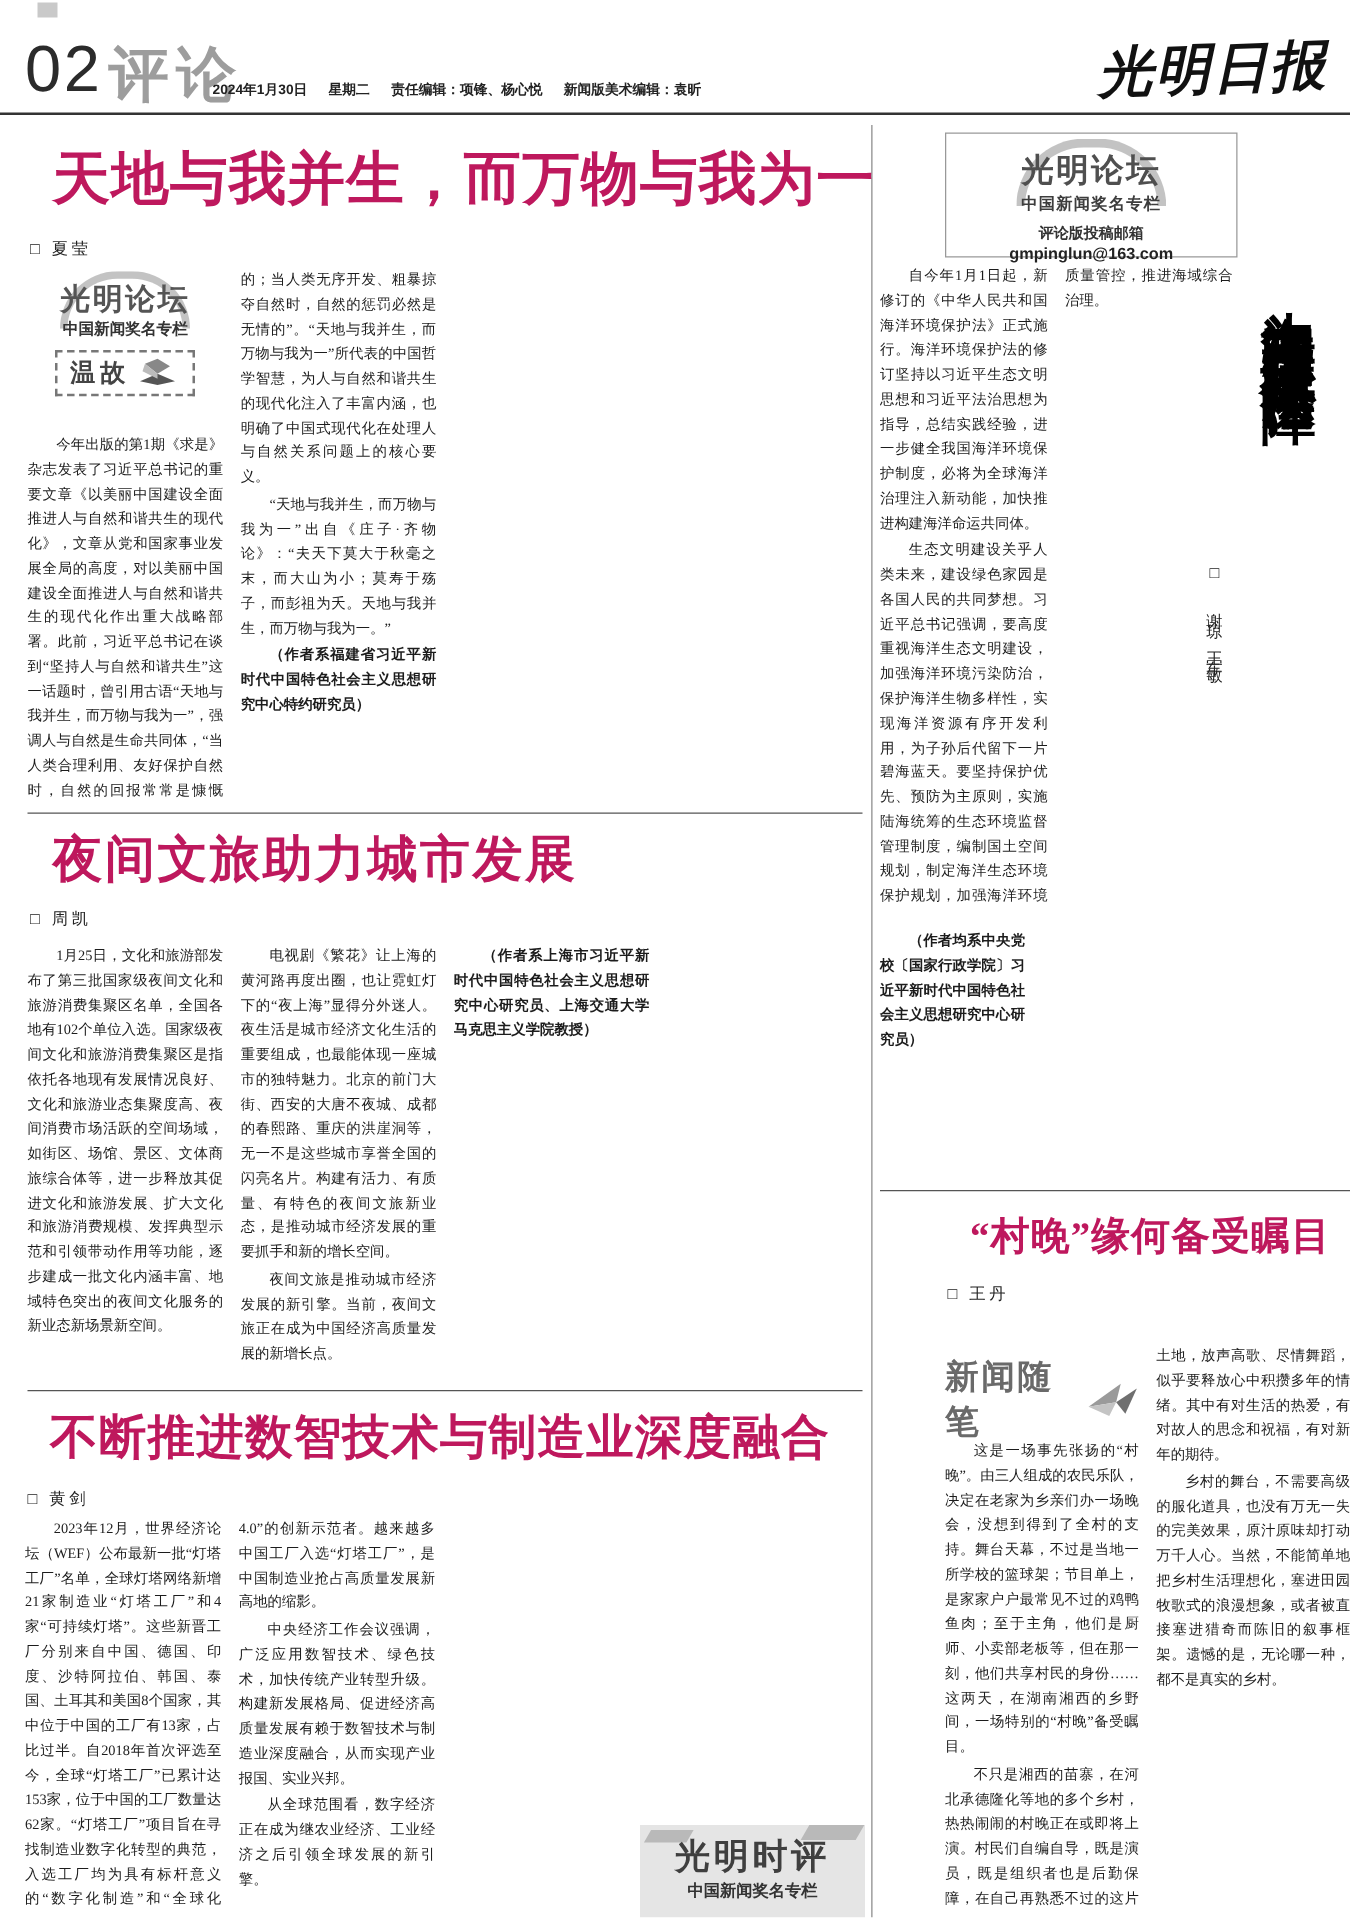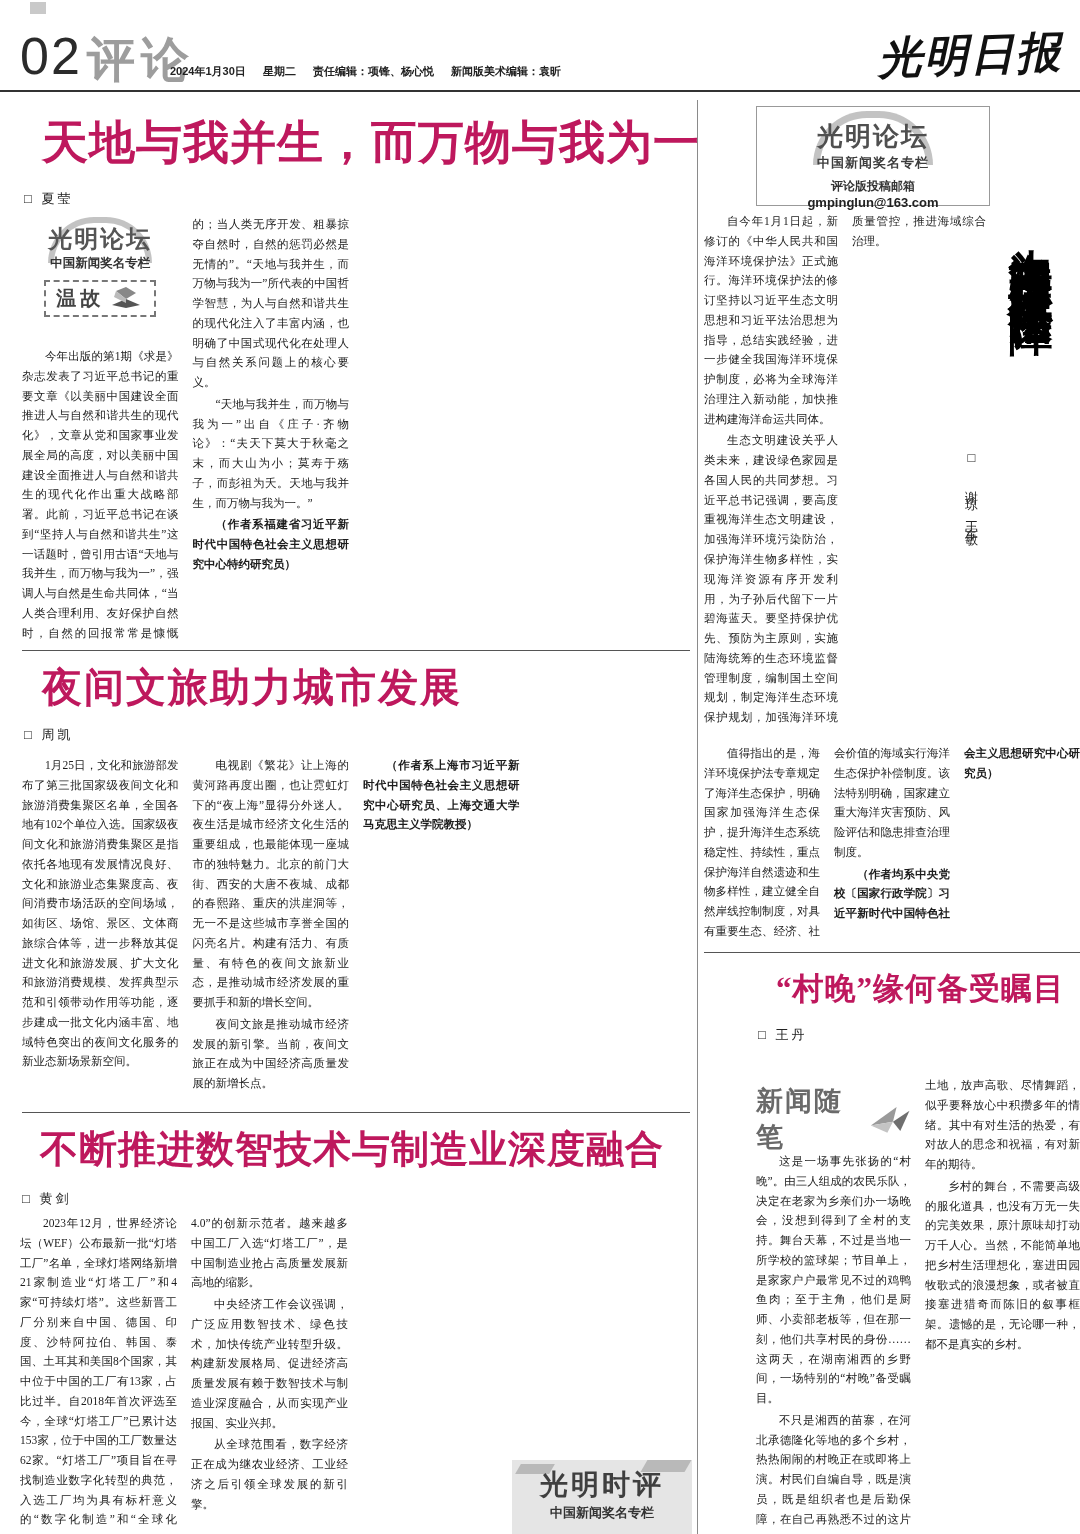--- a/index.html
+++ b/index.html
@@ -159,21 +159,20 @@
     <div class="abs ocean-title">为海洋强国建设提供法治保障</div>
     <div class="abs ocean-by">□ 谢琼　王军敏</div>
     <div class="abs cols ocean-a">
       <div>
           <p class="para">自今年1月1日起，新修订的《中华人民共和国海洋环境保护法》正式施行。海洋环境保护法的修订坚持以习近平生态文明思想和习近平法治思想为指导，总结实践经验，进一步健全我国海洋环境保护制度，必将为全球海洋治理注入新动能，加快推进构建海洋命运共同体。</p>
           <p class="para">生态文明建设关乎人类未来，建设绿色家园是各国人民的共同梦想。习近平总书记强调，要高度重视海洋生态文明建设，加强海洋环境污染防治，保护海洋生物多样性，实现海洋资源有序开发利用，为子孙后代留下一片碧海蓝天。要坚持保护优先、预防为主原则，实施陆海统筹的生态环境监督管理制度，编制国土空间规划，制定海洋生态环境保护规划，加强海洋环境质量管控，推进海域综合治理。</p>
         </div>
     </div>
     <div class="abs cols ocean-b">
       <div>
-          <p class="para">值得指出的是，海洋环境保护法专章规定了海洋生态保护，明确国家加强海洋生态保护，提升海洋生态系统稳定性、持续性，重点保护海洋自然遗迹和生物多样性，建立健全自然岸线控制制度，对具有重要生态、经济、社会价值的海域实行海洋生态保护补偿制度。该法特别明确，国家建立重大海洋灾害预防、风险评估和隐患排查治理制度。</p>
           <p class="para attribution">（作者均系中央党校〔国家行政学院〕习近平新时代中国特色社会主义思想研究中心研究员）</p>
         </div>
     </div>
     <div class="abs hrule" style="left:704px;top:952px;width:376px;"></div>
   </article>
 
   <article>
     <h2 class="abs headline h-night">夜间文旅助力城市发展</h2>
     <div class="abs byline" style="left:24px;top:726px;">□ 周凯</div>
     <div class="abs cols body-night">

